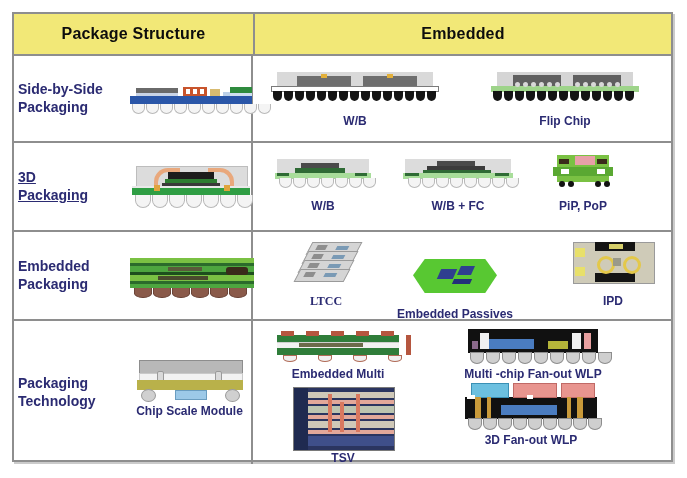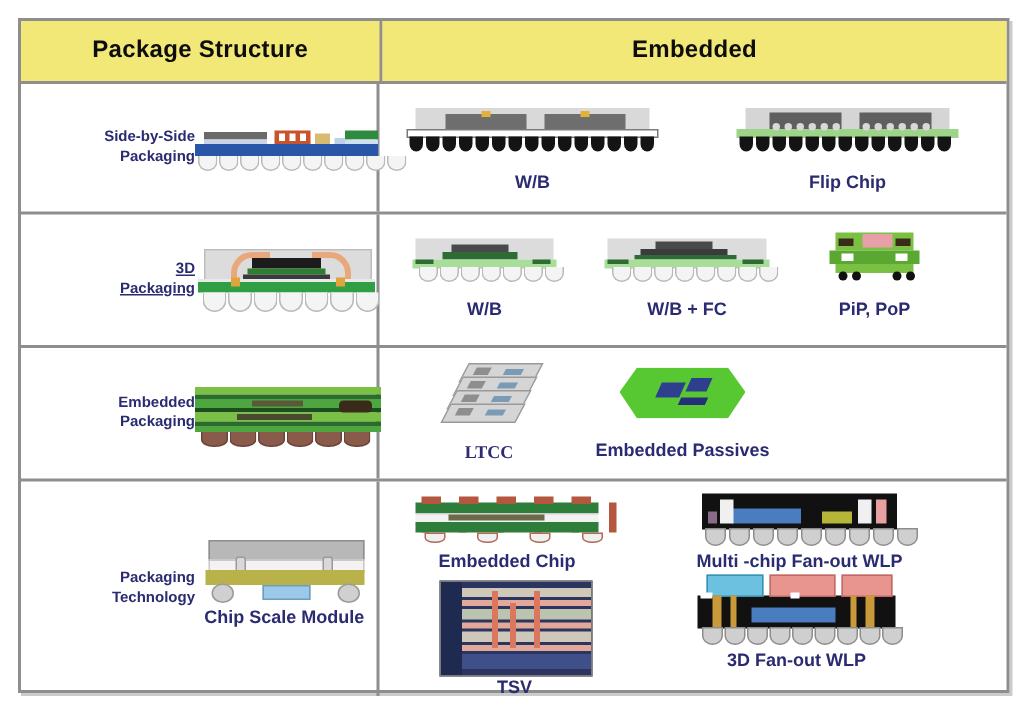--- a/index.html
+++ b/index.html
@@ -34,22 +34,22 @@
   .row{display:flex;border-bottom:2px solid #8e8e8e;}
   .row:last-child{border-bottom:none;}
   .cat-cell{
     width:239px;border-right:2px solid #8e8e8e;
     position:relative;display:flex;align-items:center;
     box-sizing:border-box;
   }
   .sol-cell{flex:1;position:relative;box-sizing:border-box;}
 
   .cat-label{
-    color:#2b2b72;font-weight:bold;font-size:10px;
-    line-height:1.22;text-align:right;
+    color:#2b2b72;font-weight:bold;font-size:14px;
+    line-height:1.22;text-align:left;
     width:112px;flex:0 0 112px;
   }
   .cat-art{flex:1;display:flex;align-items:center;justify-content:center;position:relative;}
 
   
   .art{position:relative;}
   .bar{position:absolute;}
   .balls{position:absolute;display:flex;}
   .ball{
     width:11px;height:9px;border-radius:0 0 50% 50%/0 0 60% 60%;
@@ -510,28 +510,42 @@
                 <i></i>
                 <b></b>
               </div>
             <div class="lay" style="left:2px;top:27px;">
                 <i></i>
                 <b></b>
               </div>
           </div>
           <div class="cap" style="left:-12px;top:52px;width:86px;">LTCC</div>
         </div>
-        <div style="position:absolute;left:160px;top:7px;">
+        <div style="position:absolute;left:160px;top:21px;">
           <div class="art pass">
             <div class="bar slab"></div>
             <div class="bar b1"></div>
               <div class="bar b2"></div>
               <div class="bar b3"></div>
           </div>
           <div class="cap" style="left:-28px;top:54px;width:140px;">Embedded Passives</div>
+        </div>
+        <div style="position:absolute;left:320px;top:10px;">
+          <div class="art ipd">
+            <div class="bar body"></div>
+            <div class="bar blkT"></div>
+              <div class="bar blkB"></div>
+              <div class="bar ylT"></div>
+            <div class="bar padL"></div>
+              <div class="bar padL2"></div>
+            <div class="bar ring"></div>
+              <div class="bar ring2"></div>
+              <div class="bar sq"></div>
+          </div>
+          <div class="cap" style="left:0;top:52px;width:80px;">IPD</div>
         </div>
       </div>
     </div>
 
     <div class="row" style="height:143px;">
       <div class="cat-cell">
         <div class="cat-label" style="margin-left:4px;">
           <div>Packaging</div>
           <div>Technology</div>
         </div>
@@ -573,21 +587,21 @@
                 <div class="pad"></div>
                 <div class="pad"></div>
               </div>
             <div class="bar balls">
                 <div class="ball"></div>
                 <div class="ball"></div>
                 <div class="ball"></div>
                 <div class="ball"></div>
               </div>
           </div>
-          <div class="cap" style="left:-10px;top:36px;width:142px;">Embedded Chip</div>
+          <div class="cap" style="left:-10px;top:36px;width:142px;">Embedded Multi</div>
         </div>
 
         <div style="position:absolute;left:215px;top:8px;">
           <div class="art mcfo">
             <div class="bar blk"></div>
             <div class="bar w0"></div>
               <div class="bar d1"></div>
               <div class="bar d2"></div>
             <div class="bar w1"></div>
               <div class="bar w2"></div>

